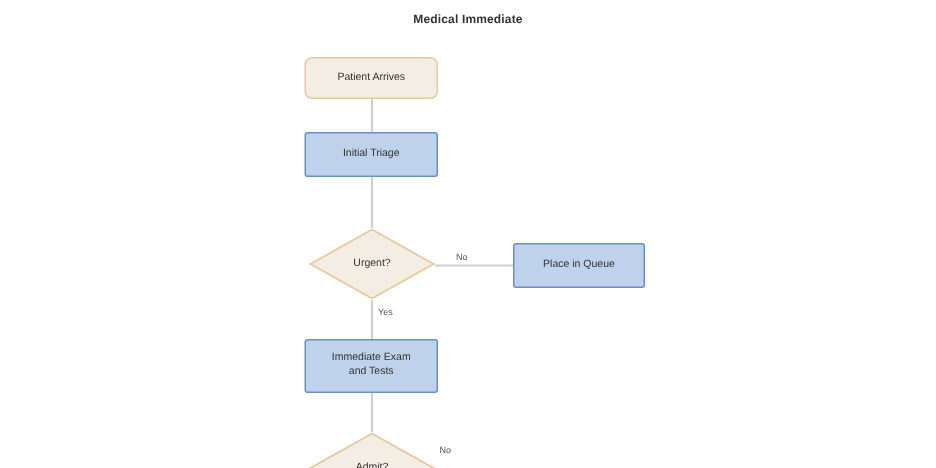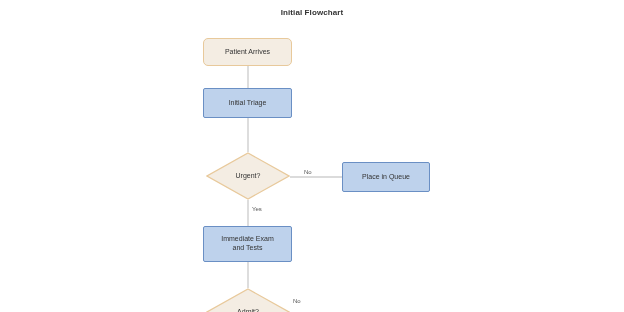--- a/index.html
+++ b/index.html
@@ -86,21 +86,21 @@
     background: #ffffff;
     padding: 0 1px;
     white-space: nowrap;
   }
 </style>
 </head>
 <body>
 
 <div id="canvas">
 
-  <div id="title">Initial Flowchart</div>
+  <div id="title">Medical Immediate</div>
 
   <svg class="edges" viewBox="0 0 624 312" xmlns="http://www.w3.org/2000/svg">
 
     <line x1="248" y1="66" x2="248" y2="88" stroke="#cfcfcf" stroke-width="1.4"></line>
 
     <line x1="248" y1="118" x2="248" y2="152" stroke="#cfcfcf" stroke-width="1.4"></line>
 
     <line x1="290" y1="177" x2="342" y2="177" stroke="#cfcfcf" stroke-width="1.4"></line>
 
     <line x1="248" y1="200" x2="248" y2="226" stroke="#cfcfcf" stroke-width="1.4"></line>

